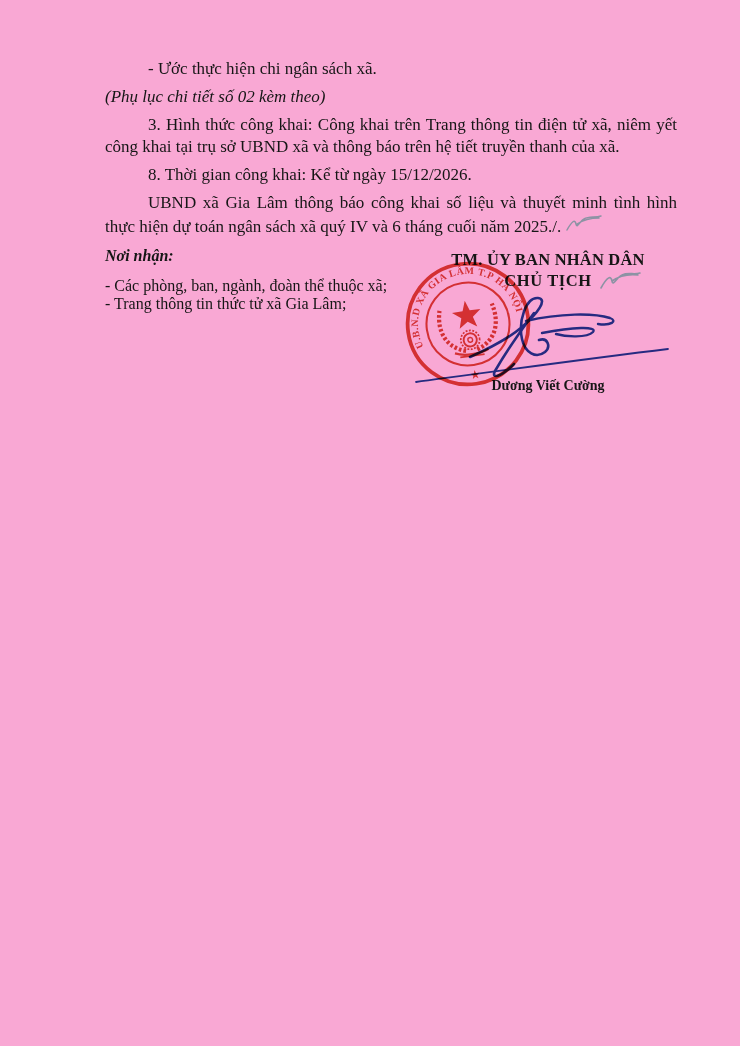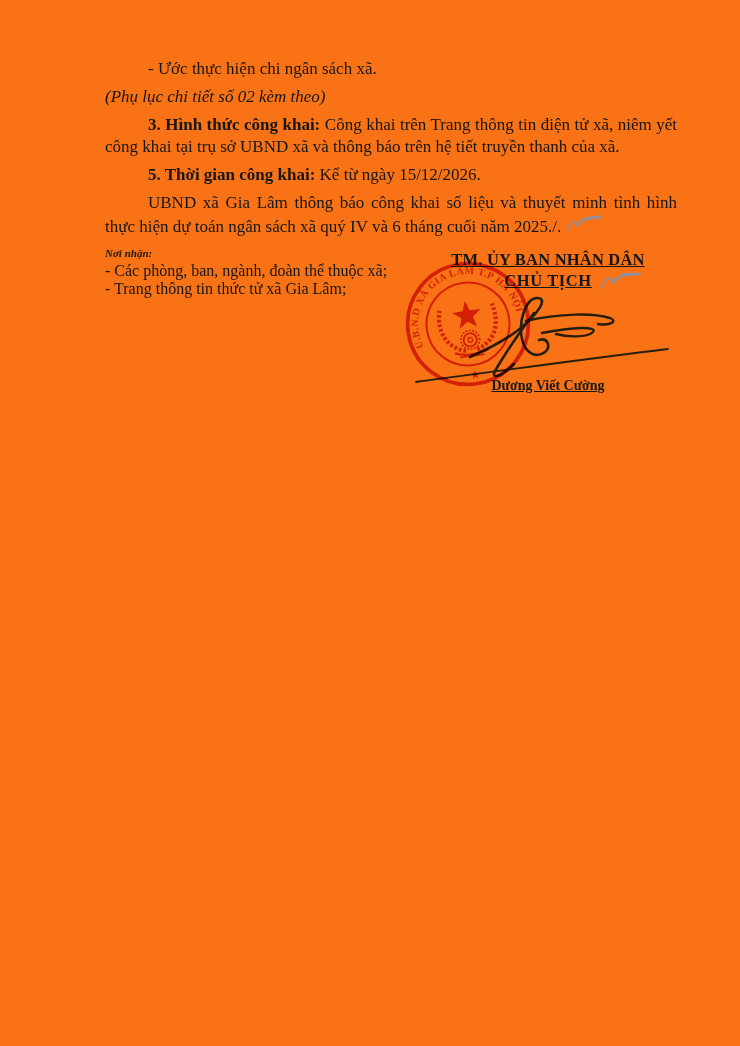--- a/index.html
+++ b/index.html
@@ -1,49 +1,48 @@
 <!DOCTYPE html>
 <html><head>
 <meta charset="utf-8">
 <style>
   html,body{margin:0;padding:0;background:#ffffff;}
   .page{
     position:relative;
     width:740px;height:1046px;
-    background:#f97316;
+    background:#f9a8d4;
     font-family:"Liberation Serif","DejaVu Serif",serif;
     color:#161616;
     overflow:hidden;
   }
   .content{
     position:absolute;left:105px;top:58px;width:572px;
     font-size:17px;line-height:22px;
   }
   .content p{margin:0 0 6px 0;}
   .indent{text-indent:43px;}
   .justify{text-align:justify;}
   .center{text-align:left;}
   .italic{font-style:italic;}
-  .b{font-weight:bold;}
+  .b{font-weight:normal;}
   .initials-inline{vertical-align:-2px;margin-left:4px;}
   
   .recipients{
     position:absolute;left:105px;top:247px;width:310px;
   }
   .rec-label{
-    margin:0 0 3px 0;font-size:11px;font-weight:bold;font-style:italic;
+    margin:0 0 12px 0;font-size:16px;font-weight:bold;font-style:italic;
   }
   .rec-item{
     margin:0;font-size:16px;line-height:17.5px;
   }
   
   .sigblock{
     position:absolute;left:412px;top:249px;width:272px;
     text-align:center;
-    text-decoration:underline;
   }
   .sig-org{
     margin:0;font-size:16.5px;font-weight:bold;line-height:21px;letter-spacing:0.2px;
   }
   .sig-title{
     margin:0;font-size:16.5px;font-weight:bold;line-height:21px;letter-spacing:0.6px;
   }
   .sig-name{
     margin:84px 0 0 0;font-size:14px;font-weight:bold;line-height:22px;
   }
@@ -69,21 +68,21 @@
 </style>
 </head>
 <body>
 
 <div class="page">
 
   <div class="content">
     <p class="indent">- Ước thực hiện chi ngân sách xã.</p>
     <p class="center italic">(Phụ lục chi tiết số 02 kèm theo)</p>
     <p class="indent justify"><span class="b">3. Hình thức công khai:</span><span> Công khai trên Trang thông tin điện tử xã, niêm yết công khai tại trụ sở UBND xã và thông báo trên hệ tiết truyền thanh của xã.</span></p>
-    <p class="indent"><span class="b">5. Thời gian công khai:</span><span> Kể từ ngày 15/12/2026.</span></p>
+    <p class="indent"><span class="b">8. Thời gian công khai:</span><span> Kể từ ngày 15/12/2026.</span></p>
     <p class="indent justify"><span>UBND xã Gia Lâm thông báo công khai số liệu và thuyết minh tình hình thực hiện dự toán ngân sách xã quý IV và 6 tháng cuối năm 2025./.</span><svg class="initials-inline" width="38" height="20" viewBox="0 0 38 20" aria-hidden="true">
           <path d="M2 16 C7 7 10 5 11 10 C12 15 15 7 19 5 C24 2 30 4 36 2 M12 10 C18 6 27 4 34 4" fill="none" stroke="#8d93a4" stroke-width="1.5" stroke-linecap="round"></path>
         </svg></p>
   </div>
 
   <div class="recipients">
     <p class="rec-label">Nơi nhận:</p>
     <p class="rec-item">- Các phòng, ban, ngành, đoàn thể thuộc xã;</p>
     <p class="rec-item">- Trang thông tin thức tử xã Gia Lâm;</p>
   </div>

